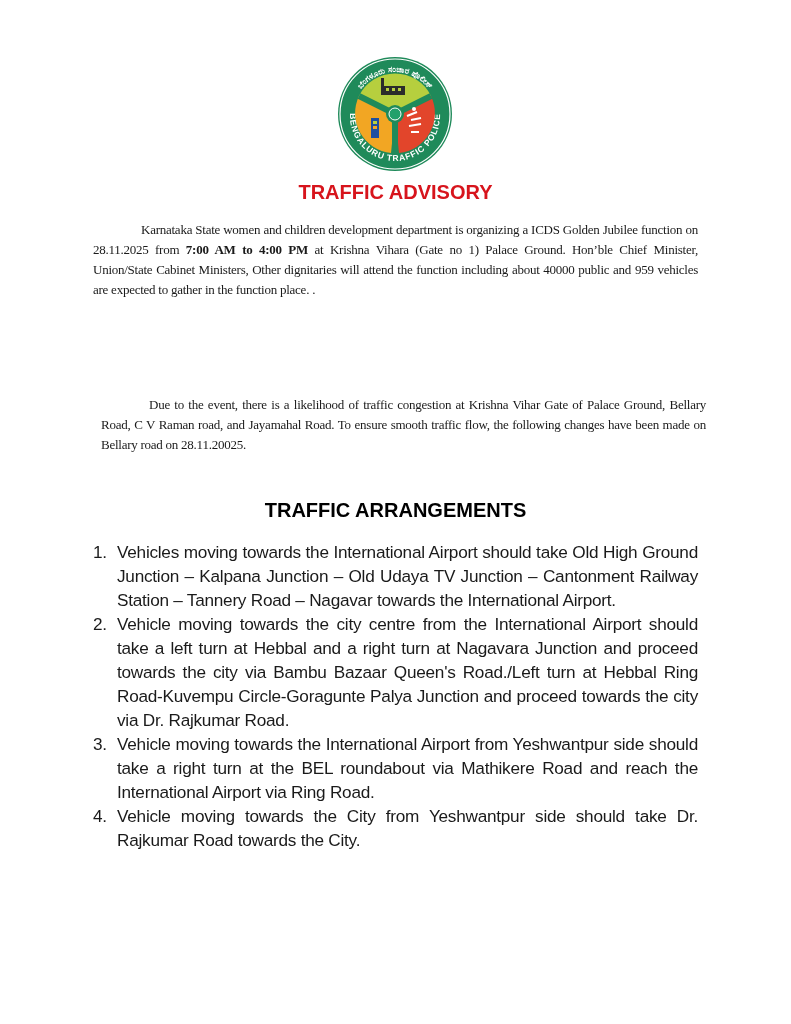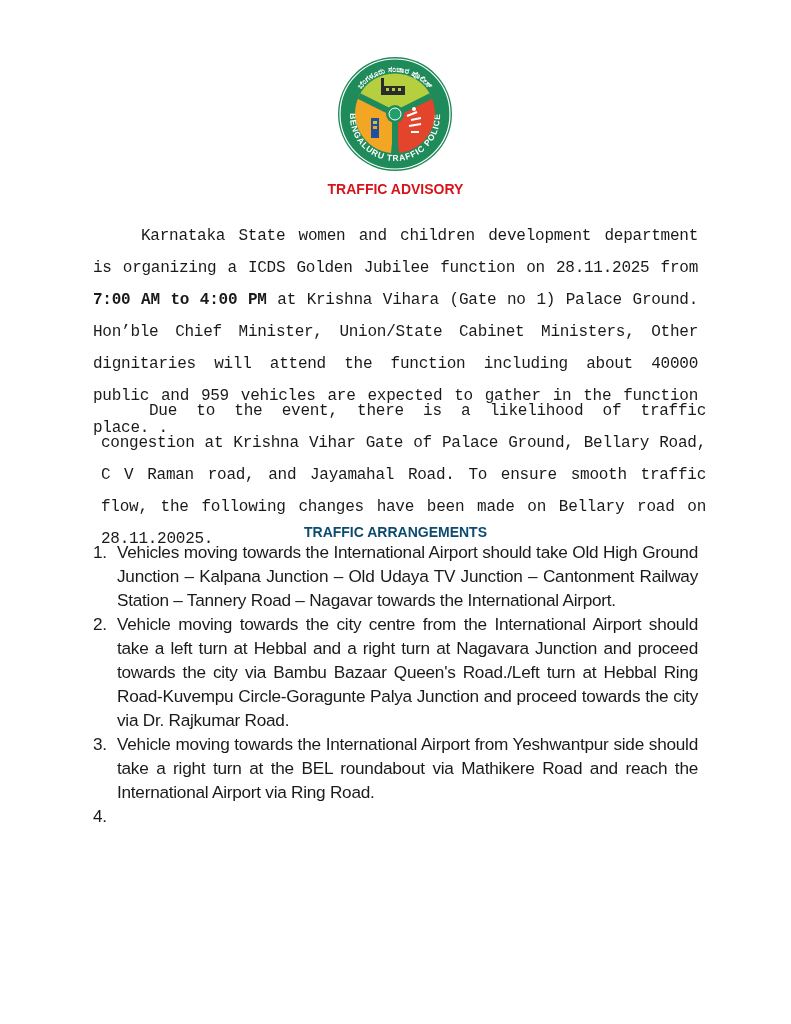--- a/index.html
+++ b/index.html
@@ -6,30 +6,30 @@
     body {
       width: 791px; height: 1024px; position: relative; overflow: hidden;
       font-family: "Liberation Sans", "DejaVu Sans", sans-serif;
       color: #1a1a1a;
     }
     .logo {
       position: absolute; left: 337px; top: 56px; width: 116px; height: 116px;
     }
     .heading {
       position: absolute; left: 0; width: 791px; text-align: center;
-      color: #d7141c; font-weight: bold; font-size: 14px; letter-spacing: 0;
+      color: #d7141c; font-weight: bold; font-size: 20px; letter-spacing: 0;
       font-family: "Liberation Sans", sans-serif;
     }
     #h1 { top: 181px; }
     #h2 { top: 499px; }
     .para {
       position: absolute; left: 93px; width: 605px;
-      font-size: 16px; line-height: 32px; text-align: justify;
+      font-size: 13px; line-height: 20px; text-align: justify;
       text-indent: 48px;
-      font-family: Liberation Mono, monospace;
+      font-family: Liberation Serif, serif;
       letter-spacing: -0.25px;
     }
     #p1 { top: 220px; }
     #p2 { top: 387px; }
     .para b { font-weight: bold; }
     ol.arr {
       position: absolute; left: 93px; top: 540px; width: 605px;
       margin: 0; padding: 0; list-style: none;
     }
     ol.arr li {
@@ -70,20 +70,20 @@
     <circle cx="77" cy="53" r="2" fill="#ffffff"></circle>
   </svg>
 </div>
 
 <div class="heading" id="h1" style="color: rgb(215, 20, 28);">TRAFFIC ADVISORY</div>
 
 <p class="para" id="p1" style="margin:0"><span>Karnataka State women and children  development department  is organizing a ICDS Golden Jubilee function  on 28.11.2025 from </span><b>7:00 AM to 4:00 PM</b><span>  at Krishna Vihara (Gate no 1) Palace Ground. Hon’ble Chief Minister, Union/State Cabinet Ministers, Other dignitaries will attend the function including  about  40000 public  and 959 vehicles are expected to gather in the function place. .</span></p>
 
 <p class="para" id="p2" style="margin:8px">Due to the event, there is a likelihood of traffic congestion at Krishna Vihar Gate of Palace Ground, Bellary Road, C V Raman  road, and Jayamahal Road.  To ensure  smooth traffic flow, the following changes have been made on Bellary road  on 28.11.20025.</p>
 
-<div class="heading" id="h2" style="color: #0c4a6e; margin-top: 25px;">TRAFFIC ARRANGEMENTS</div>
+<div class="heading" id="h2" style="color: #000000;">TRAFFIC ARRANGEMENTS</div>
 
 <ol class="arr">
   <li><span class="num">1.</span><span>Vehicles moving  towards the International Airport should take Old High Ground Junction – Kalpana Junction – Old Udaya TV Junction – Cantonment Railway Station – Tannery Road – Nagavar towards the International Airport.</span></li>
   <li><span class="num">2.</span><span>Vehicle moving  towards the city centre from the International Airport should take a left turn at Hebbal and a right turn at Nagavara Junction and proceed towards the city via Bambu Bazaar Queen's Road./Left turn at Hebbal Ring Road-Kuvempu Circle-Goragunte Palya Junction and proceed towards the city via Dr. Rajkumar Road.</span></li>
   <li><span class="num">3.</span><span>Vehicle moving  towards the International Airport from Yeshwantpur side should take a right turn at the BEL roundabout via Mathikere Road and reach the International Airport via Ring Road.</span></li>
-  <li><span class="num">4.</span></li>
+  <li><span class="num">4.</span><span>Vehicle moving towards the City from Yeshwantpur side should take Dr. Rajkumar Road towards the City.</span></li>
 </ol>
 
 </body></html>

